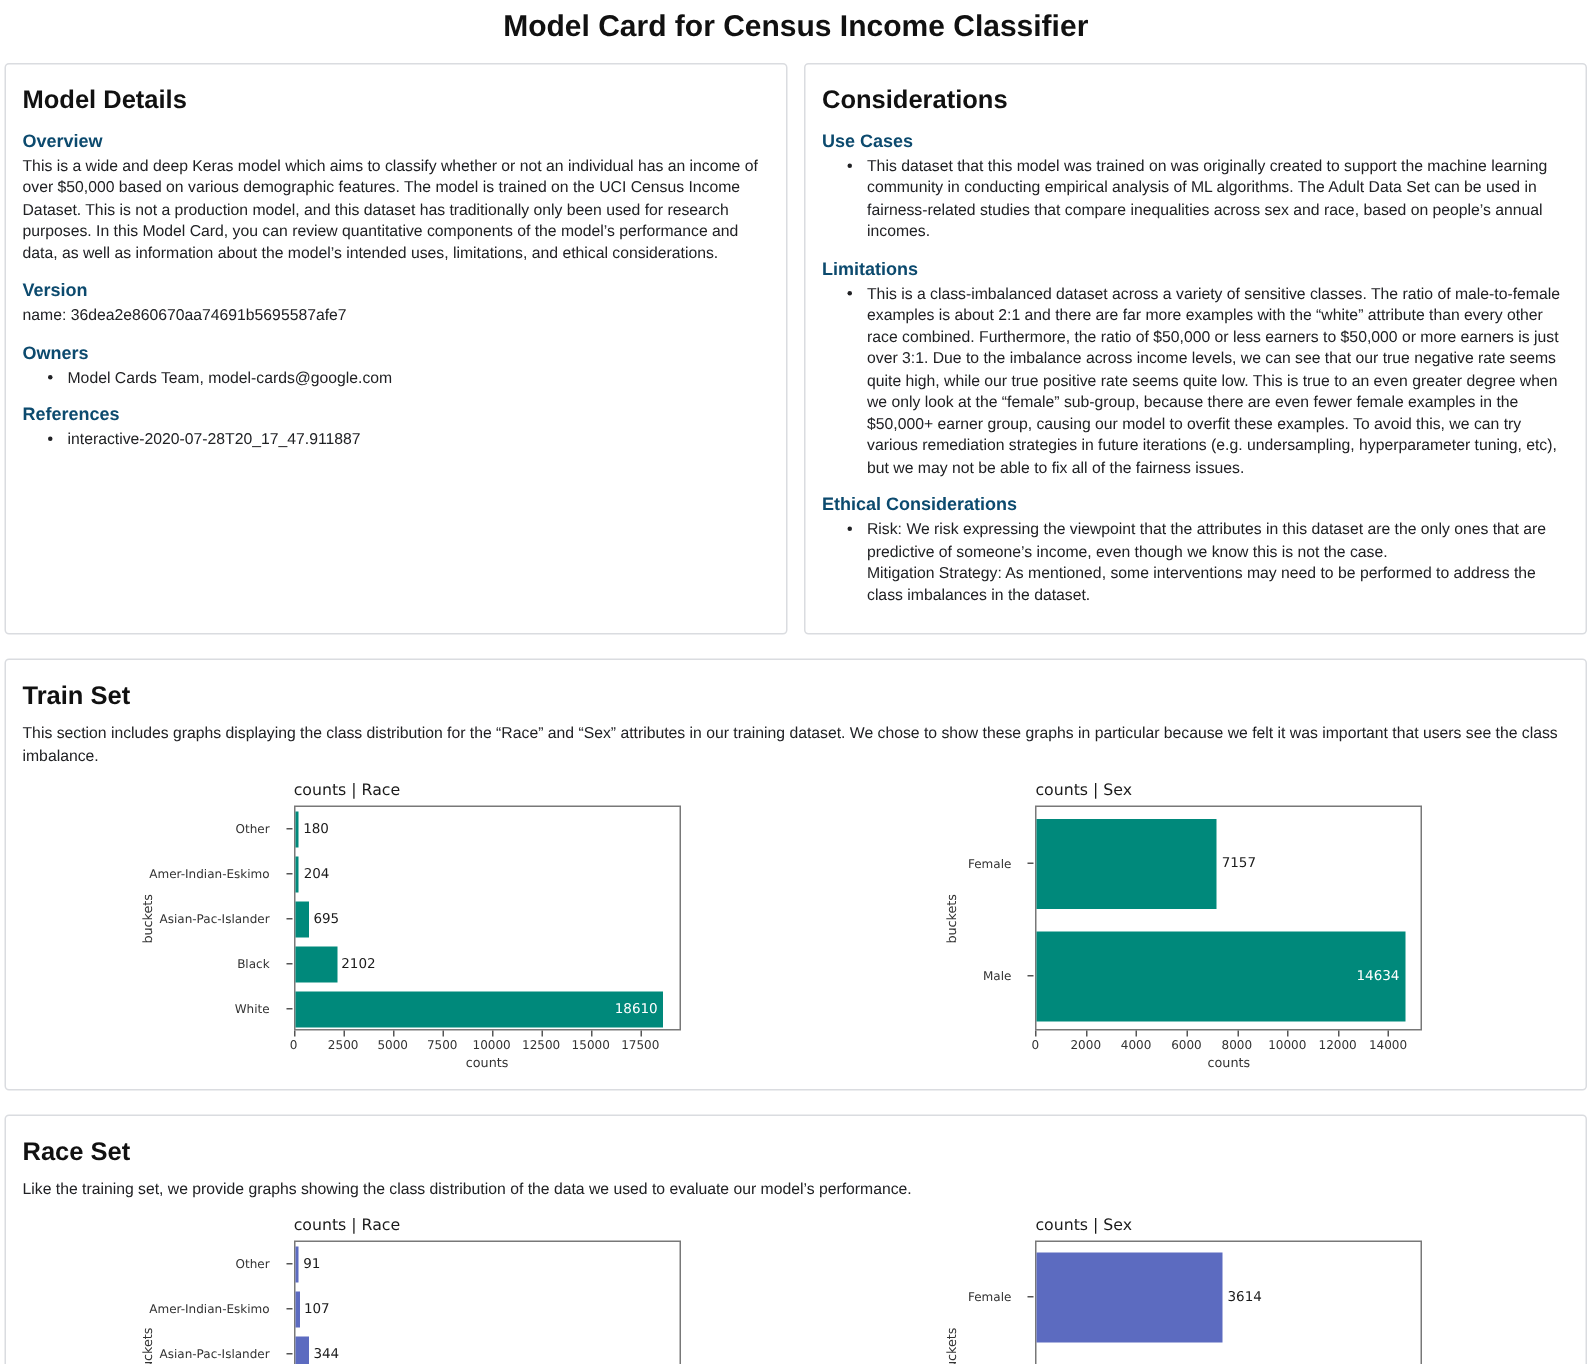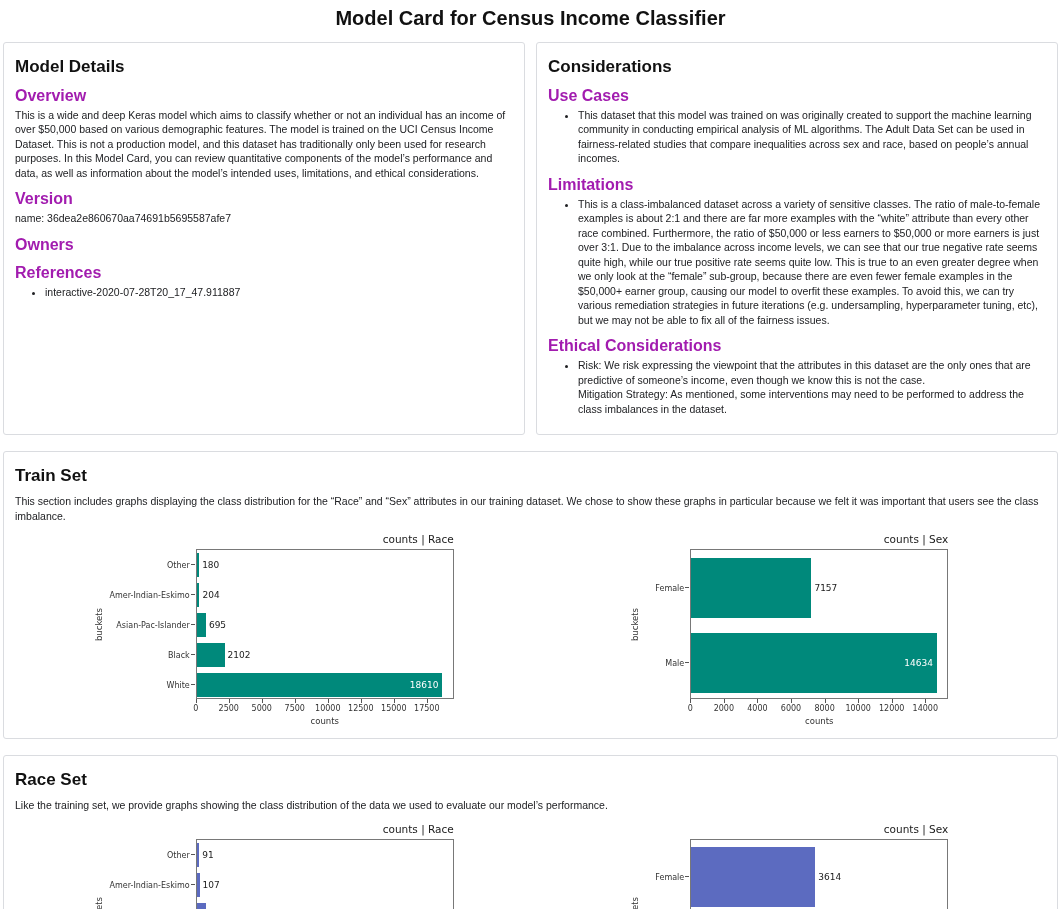--- a/index.html
+++ b/index.html
@@ -20,47 +20,47 @@
   .row { display: flex; gap: 11px; margin: 0 1px 16px; }
   .card {
     background: #fff;
     border: 1px solid #dadce0;
     border-radius: 3px;
     padding: 14px 11px 12px;
   }
   .card.half { flex: 1; min-height: 310px; }
   .card.full { margin: 0 1px 16px; }
   .card-title { font-size: 17px; font-weight: bold; color: #111; margin: 0 0 8px; }
-  .sub-heading { font-size: 16px; font-weight: bold; color: #a21caf; margin: 10px 0 3px; }
+  .sub-heading { font-size: 12px; font-weight: bold; color: #0c4a6e; margin: 10px 0 3px; }
   .body-text { font-size: 10.5px; line-height: 1.38; margin: 0 0 4px; }
   .bullet-list { margin: 3px 0 6px; padding-left: 30px; }
   .bullet-item {
     font-size: 10.5px;
     line-height: 1.38;
     margin: 0 0 3px;
     white-space: pre-line;
   }
   .desc { font-size: 10.5px; line-height: 1.38; margin: 2px 0 2px; }
   .charts-row { display: flex; margin-top: 10px; }
   .chart-slot { flex: 1; display: flex; justify-content: center; }
 
   
   .chart { font-family: "DejaVu Sans", sans-serif; color: #262626; }
-  .chart-title { font-size: 10.5px; text-align: right; margin-bottom: 4px; color: #1a1a1a; }
+  .chart-title { font-size: 10.5px; text-align: left; margin-bottom: 4px; color: #1a1a1a; }
   .chart-main { display: flex; }
   .chart-ylabel { width: 14px; display: flex; align-items: center; justify-content: center; }
   .chart-ylabel span {
     writing-mode: vertical-rl;
     transform: rotate(180deg);
     font-size: 8.5px;
     color: #333;
   }
   .chart-gutter { position: relative; flex: none; }
   .cat-label {
-    position: absolute; right: 6px; transform: translateY(-50%);
+    position: absolute; right: 16px; transform: translateY(-50%);
     font-size: 8px; white-space: nowrap; color: #333;
   }
   .cat-tick { position: absolute; right: 1px; width: 4px; height: 1px; background: #555; }
   .chart-plot { position: relative; border: 1px solid #787878; background: #fff; flex: none; overflow: visible; text-align: right; }
   .bar { position: absolute; left: 0; }
   .bar-value-label {
     position: absolute; transform: translateY(-50%);
     font-size: 9px; white-space: nowrap;
   }
   .chart-xaxis { position: relative; height: 16px; }
@@ -77,20 +77,23 @@
 
   <div class="row">
     <section class="card half">
       <h2 class="card-title">Model Details</h2>
       <div>
           <h3 class="sub-heading">Overview</h3>
           <p class="body-text">This is a wide and deep Keras model which aims to classify whether or not an individual has an income of over $50,000 based on various demographic features. The model is trained on the UCI Census Income Dataset. This is not a production model, and this dataset has traditionally only been used for research purposes. In this Model Card, you can review quantitative components of the model’s performance and data, as well as information about the model’s intended uses, limitations, and ethical considerations.</p>
           <h3 class="sub-heading">Version</h3>
           <p class="body-text">name: 36dea2e860670aa74691b5695587afe7</p>
           <h3 class="sub-heading">Owners</h3>
+          <ul class="bullet-list">
+            <li class="bullet-item">Model Cards Team, model-cards@google.com</li>
+          </ul>
           <h3 class="sub-heading">References</h3>
           <ul class="bullet-list">
             <li class="bullet-item">interactive-2020-07-28T20_17_47.911887</li>
           </ul>
         </div>
     </section>
 
     <section class="card half">
       <h2 class="card-title">Considerations</h2>
       <div>

